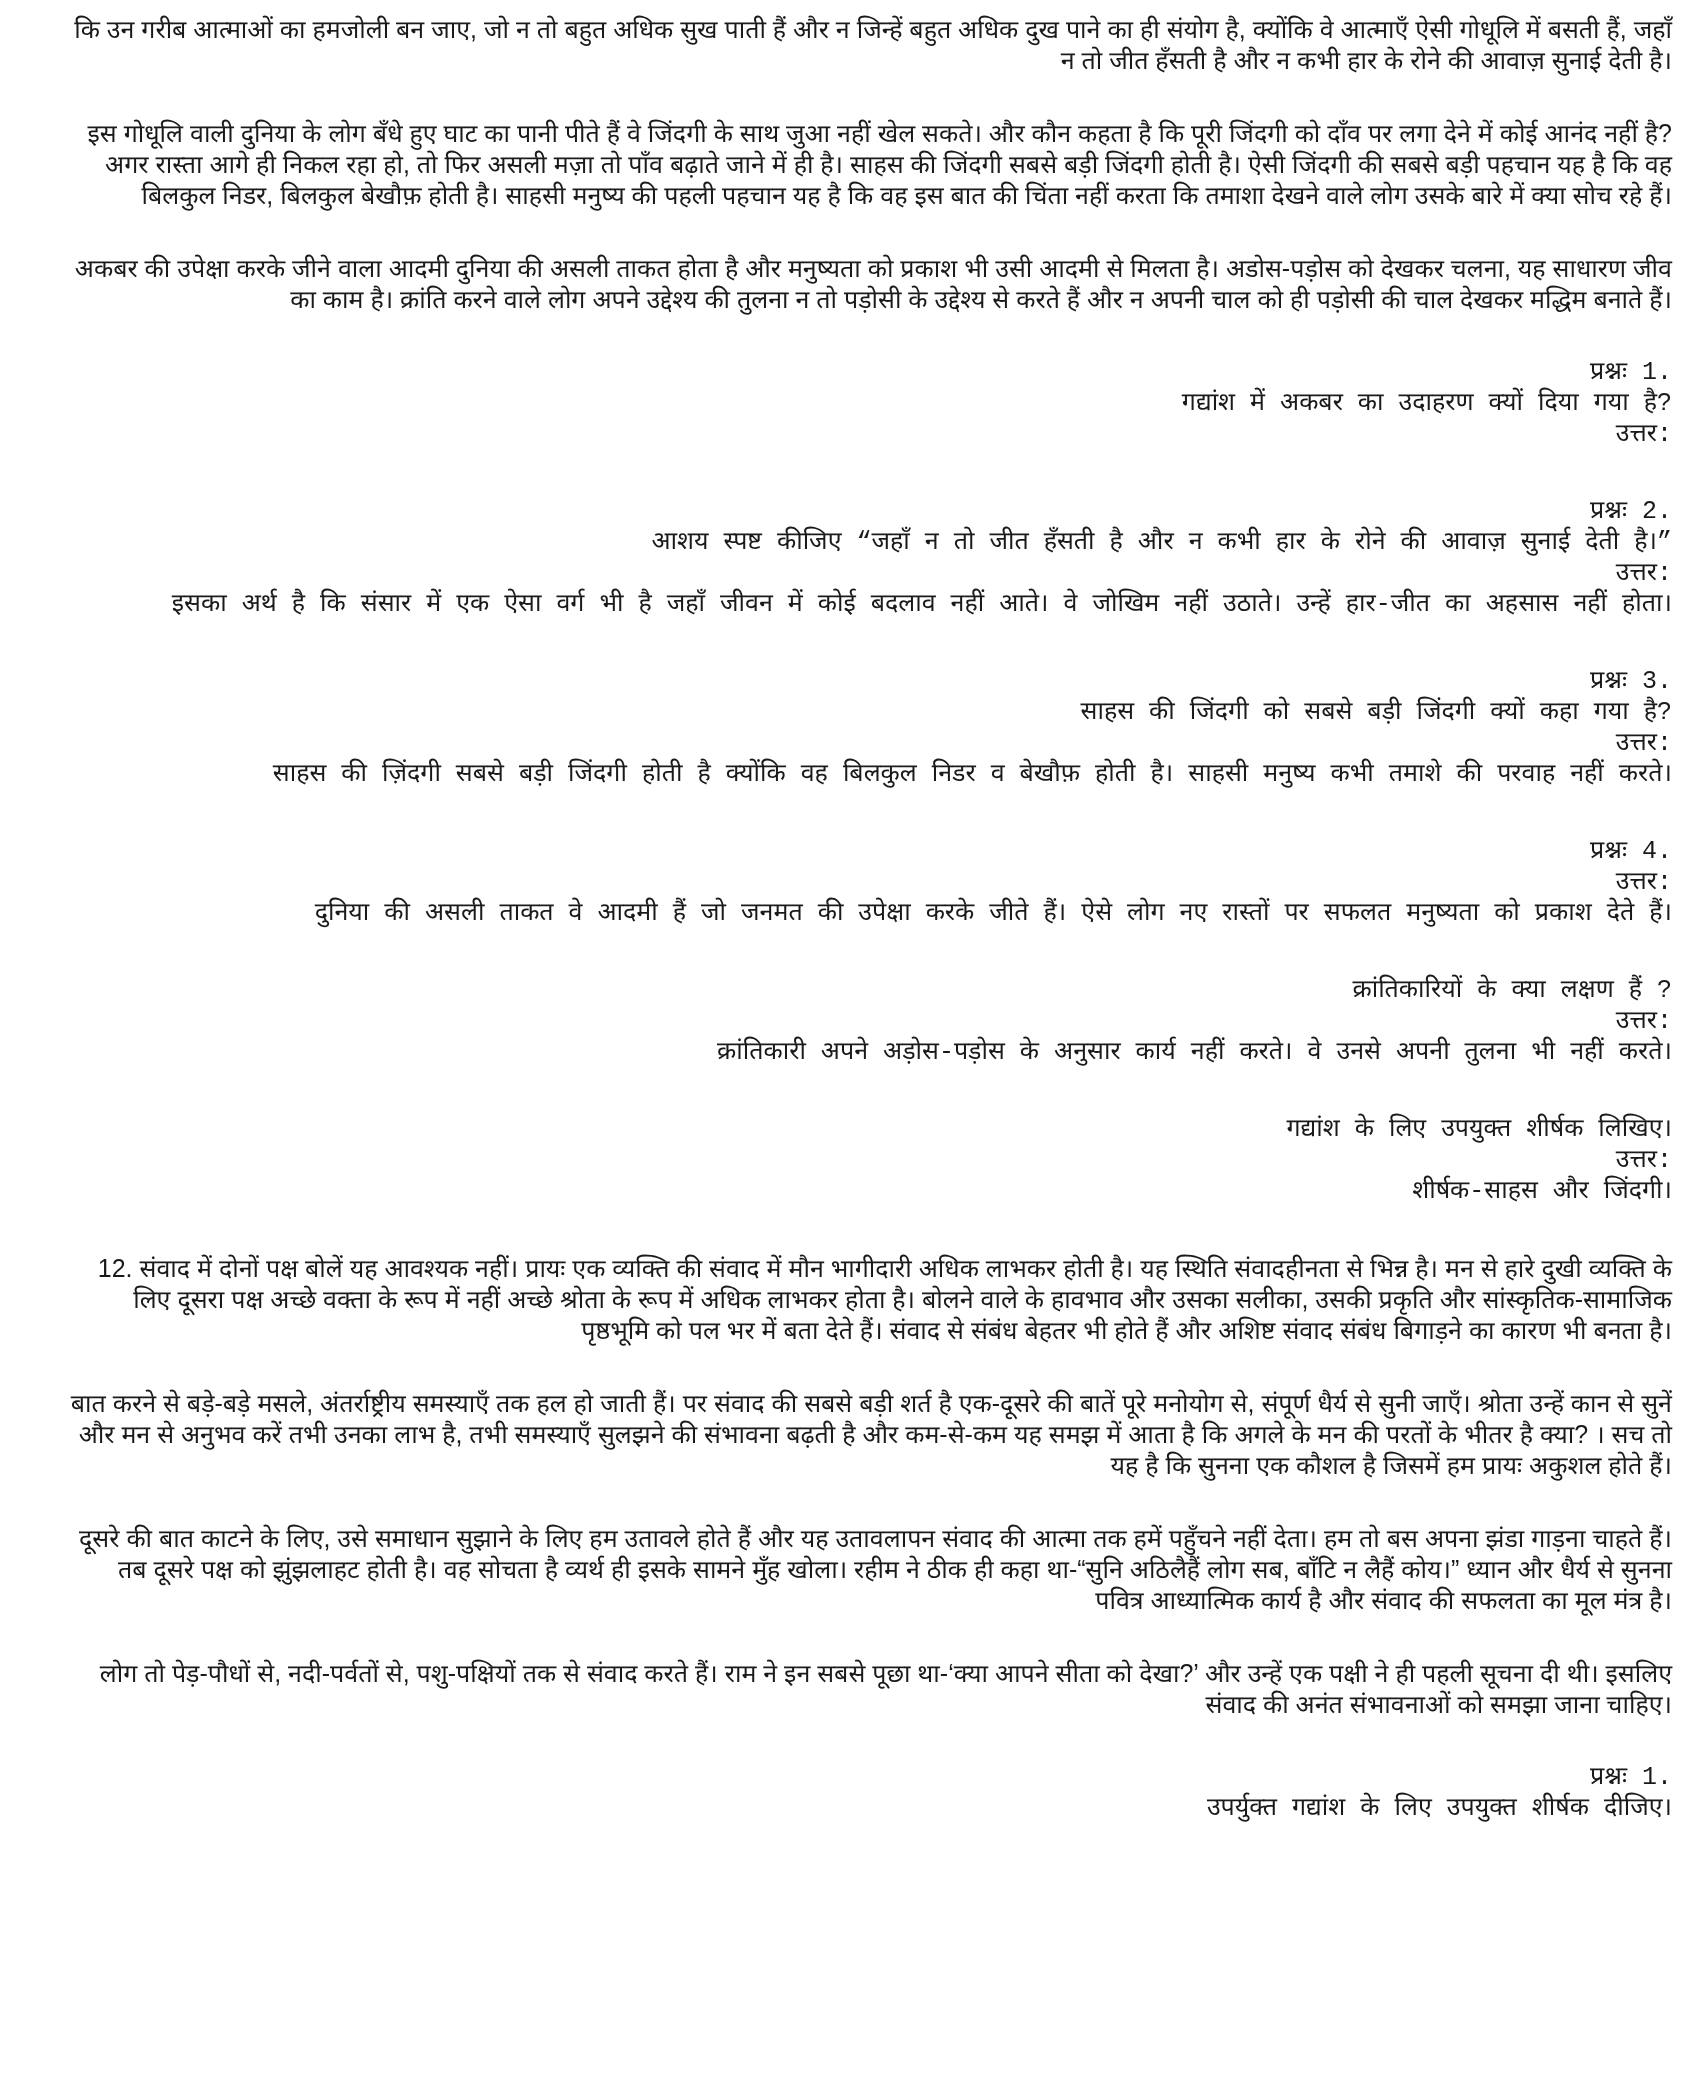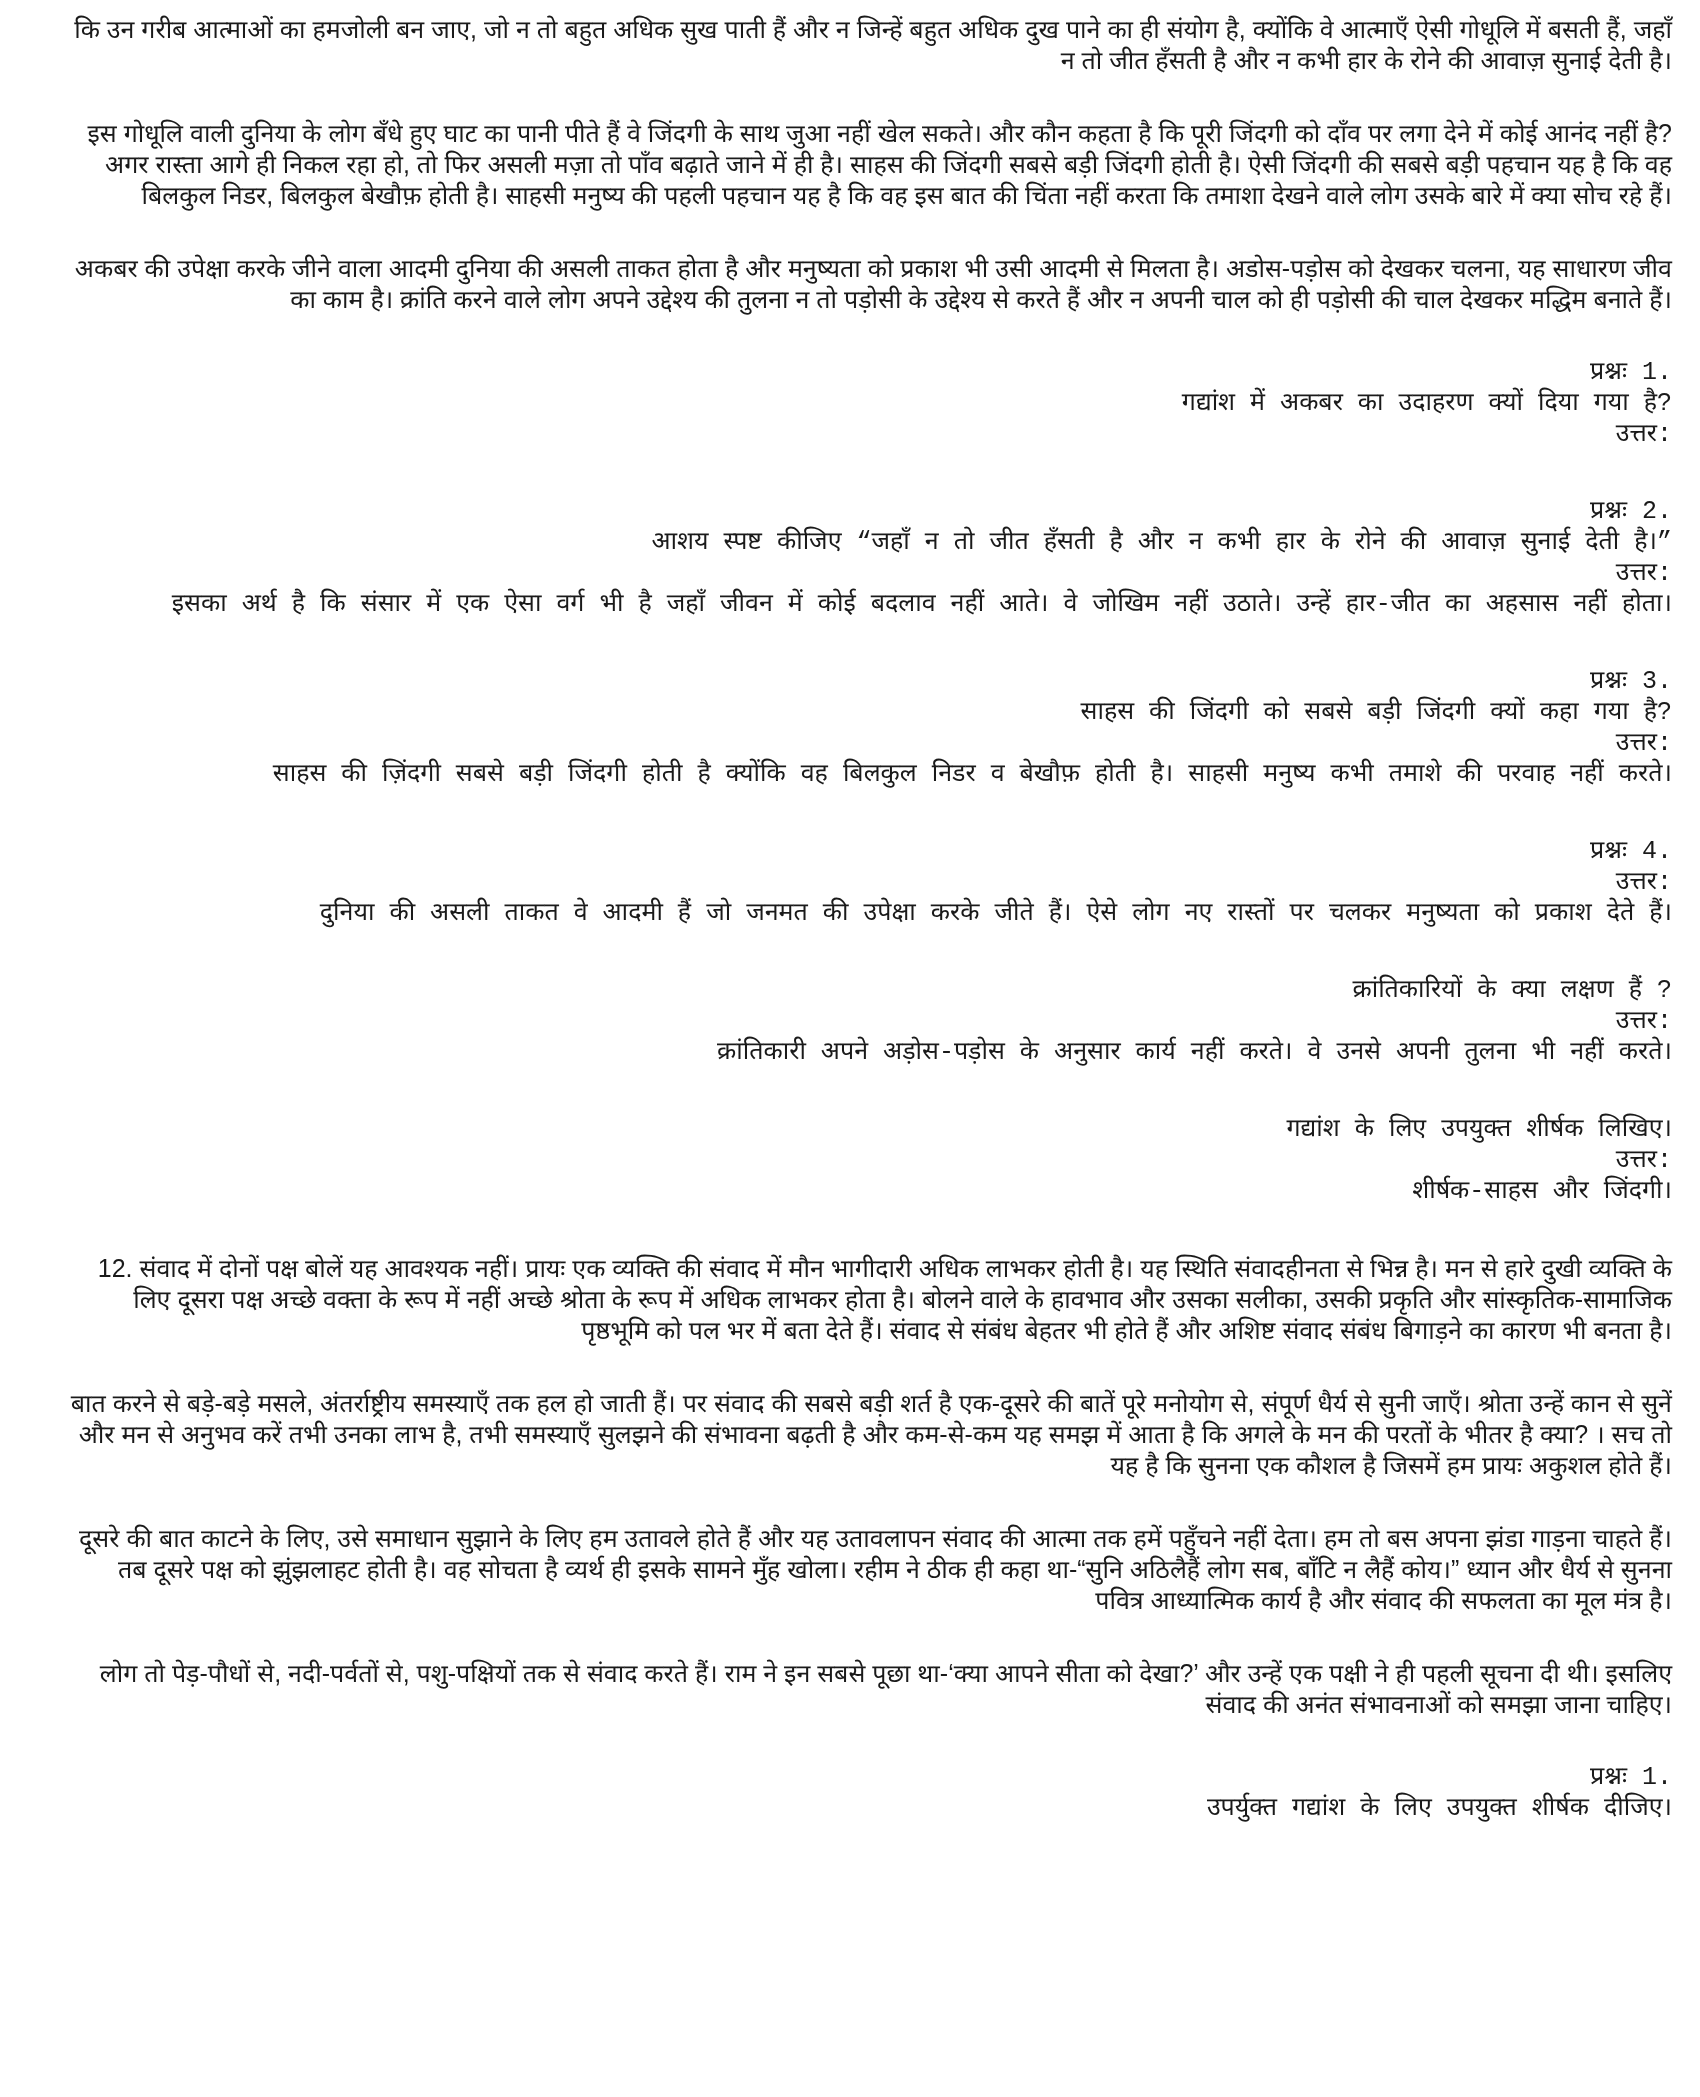--- a/index.html
+++ b/index.html
@@ -58,21 +58,21 @@
   <section class="qa-block">
     <div>प्रश्नः 3.</div>
     <div>साहस की जिंदगी को सबसे बड़ी जिंदगी क्यों कहा गया है?</div>
     <div>उत्तर:</div>
     <div>साहस की ज़िंदगी सबसे बड़ी जिंदगी होती है क्योंकि वह बिलकुल निडर व बेखौफ़ होती है। साहसी मनुष्य कभी तमाशे की परवाह नहीं करते।</div>
   </section>
 
   <section class="qa-block">
     <div>प्रश्नः 4.</div>
     <div>उत्तर:</div>
-    <div>दुनिया की असली ताकत वे आदमी हैं जो जनमत की उपेक्षा करके जीते हैं। ऐसे लोग नए रास्तों पर चलकर मनुष्यता को प्रकाश देते हैं।</div>
+    <div>दुनिया की असली ताकत वे आदमी हैं जो जनमत की उपेक्षा करके जीते हैं। ऐसे लोग नए रास्तों पर सफलत मनुष्यता को प्रकाश देते हैं।</div>
   </section>
 
   <section class="qa-block">
     <div>क्रांतिकारियों के क्या लक्षण हैं ?</div>
     <div>उत्तर:</div>
     <div>क्रांतिकारी अपने अड़ोस-पड़ोस के अनुसार कार्य नहीं करते। वे उनसे अपनी तुलना भी नहीं करते।</div>
   </section>
 
   <section class="qa-block">
     <div>गद्यांश के लिए उपयुक्त शीर्षक लिखिए।</div>

